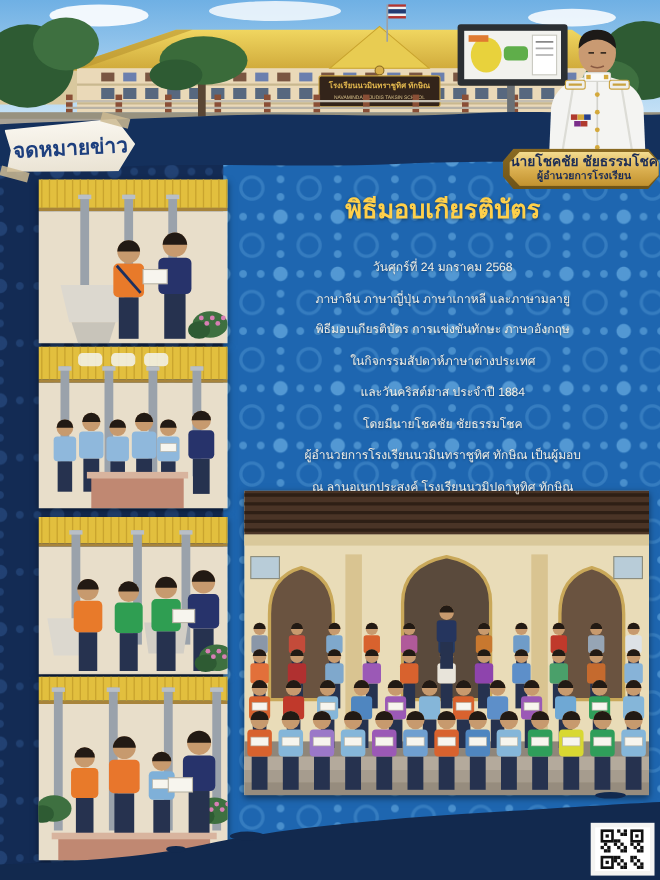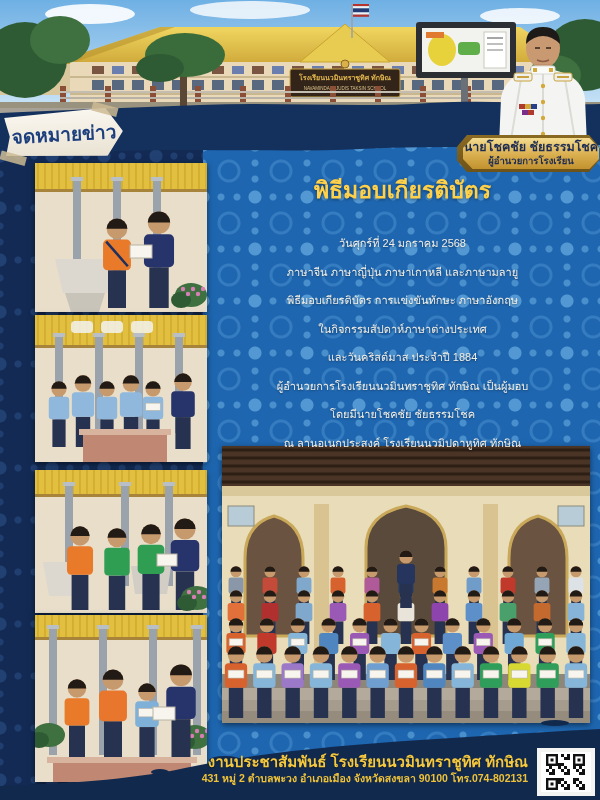--- a/index.html
+++ b/index.html
@@ -266,22 +266,22 @@
     </div>
   </div>
 
   <div class="abs" id="article-title">พิธีมอบเกียรติบัตร</div>
   <div class="abs" id="article-body">
     <div>วันศุกร์ที่ 24  มกราคม 2568</div>
     <div>ภาษาจีน ภาษาญี่ปุ่น ภาษาเกาหลี และภาษามลายู</div>
     <div>พิธีมอบเกียรติบัตร การแข่งขันทักษะ ภาษาอังกฤษ</div>
     <div>ในกิจกรรมสัปดาห์ภาษาต่างประเทศ</div>
     <div>และวันคริสต์มาส ประจำปี 1884</div>
+    <div>โดยมีนายโชคชัย ชัยธรรมโชค</div>
     <div>ผู้อำนวยการโรงเรียนนวมินทราชูทิศ ทักษิณ เป็นผู้มอบ</div>
-    <div>โดยมีนายโชคชัย ชัยธรรมโชค</div>
     <div>ณ ลานอเนกประสงค์ โรงเรียนนวมิปดาหูทิศ ทักษิณ</div>
   </div>
 
   <svg class="abs photo" id="photo-1" viewBox="0 0 172 149">
       <rect x="0" y="0" width="172" height="26" fill="#e2bf3e"></rect>
       <line x1="3" y1="0" x2="3" y2="26" stroke="#c9a42e" stroke-width="1.2"></line>
       <line x1="10" y1="0" x2="10" y2="26" stroke="#c9a42e" stroke-width="1.2"></line>
       <line x1="17" y1="0" x2="17" y2="26" stroke="#c9a42e" stroke-width="1.2"></line>
       <line x1="24" y1="0" x2="24" y2="26" stroke="#c9a42e" stroke-width="1.2"></line>
       <line x1="31" y1="0" x2="31" y2="26" stroke="#c9a42e" stroke-width="1.2"></line>
@@ -764,24 +764,20 @@
       <path d="M177.33,110.91649999999998 a6.67,6.67 0 0 1 13.34,0 z" fill="#221a14"></path>
     </svg>
 
   <svg class="abs" id="bottom-wave" viewBox="0 0 600 82" preserveAspectRatio="none">
     <path d="M0,82 L0,68 C60,66 130,62 185,50 C250,36 330,28 420,22 C500,17 560,13 600,11 L600,82 Z" fill="#12294e"></path>
     <ellipse cx="225" cy="42" rx="16" ry="4" fill="#12294e"></ellipse>
     <ellipse cx="160" cy="54" rx="9" ry="3" fill="#12294e"></ellipse>
     <ellipse cx="555" cy="5" rx="14" ry="3" fill="#12294e"></ellipse>
   </svg>
 
-  <div class="abs" id="footer-text">
-    <div class="f1">งานประชาสัมพันธ์  โรงเรียนนวมินทราชูทิศ ทักษิณ</div>
-    <div class="f2">431 หมู่ 2 ตำบลพะวง อำเภอเมือง จังหวัดสงขลา 90100 โทร.074-802131</div>
-  </div>
 
   <div class="abs" id="qr-box">
     <svg id="qr-svg" width="50" height="40" viewBox="0 0 50 40">
         <rect x="0" y="0" width="50" height="40" fill="#ffffff"></rect>
         <rect x="5" y="17" width="3" height="3" fill="#111"></rect>
         <rect x="8" y="14" width="3" height="3" fill="#111"></rect>
         <rect x="8" y="20" width="3" height="3" fill="#111"></rect>
         <rect x="11" y="17" width="3" height="3" fill="#111"></rect>
         <rect x="11" y="20" width="3" height="3" fill="#111"></rect>
         <rect x="17" y="11" width="3" height="3" fill="#111"></rect>

